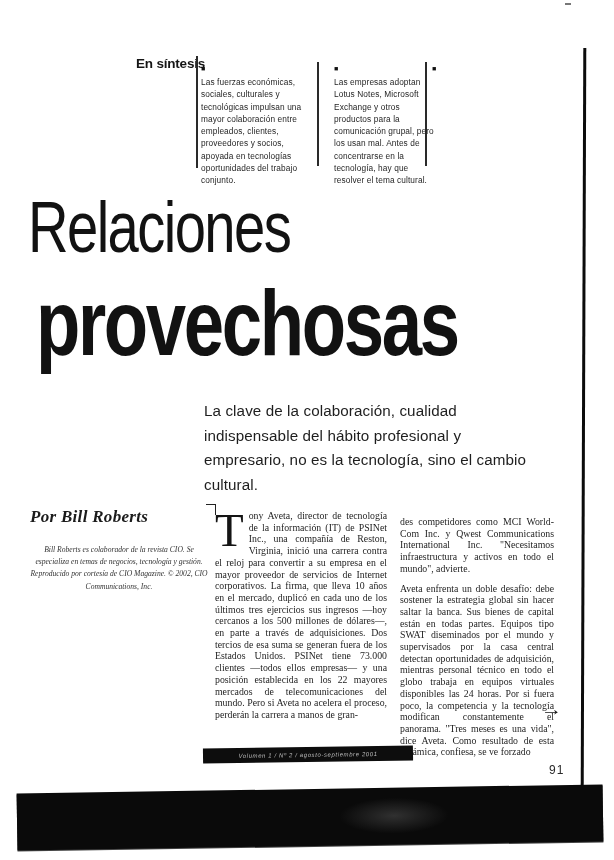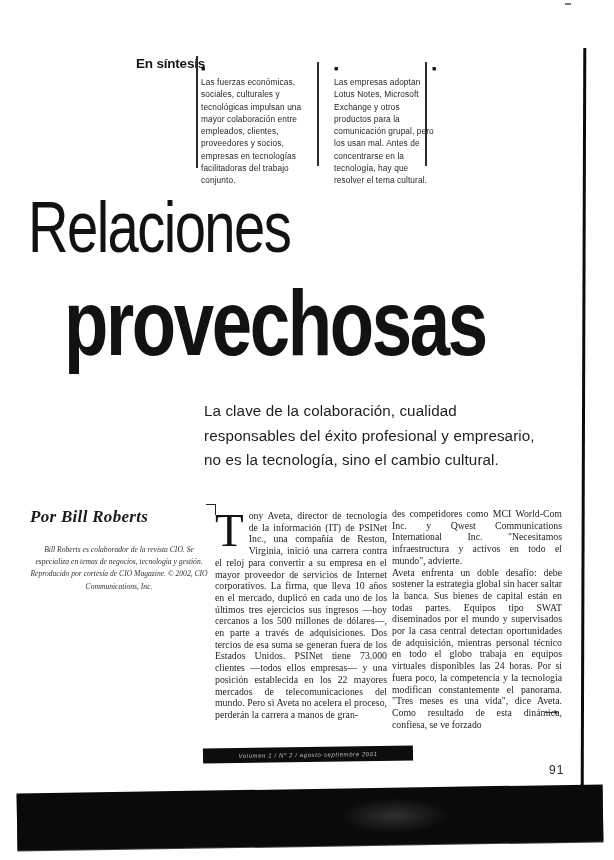--- a/index.html
+++ b/index.html
@@ -27,21 +27,21 @@
     margin-bottom:2px;
   }
   #syn1{left:201px;top:64px;width:112px;}
   #syn2{left:322px;top:64px;width:100px;margin-left:12px;}
   #syn3{left:432px;top:64px;width:112px;}
 
   
   .headline{white-space:nowrap;color:#121212;}
   .headline .scale{display:inline-block;transform:scaleX(0.78);transform-origin:left top;}
   #title1{left:28px;top:186px;font-size:72px;font-weight:400;letter-spacing:-2px;}
-  #title2{left:64px;top:270px;font-size:93px;font-weight:700;letter-spacing:-3px;text-align:right;}
+  #title2{left:36px;top:270px;font-size:93px;font-weight:700;letter-spacing:-3px;text-align:right;}
 
   
   #deck{
     left:204px;top:399px;width:335px;
     font-size:15.2px;line-height:24.5px;color:#1e1e1e;
     letter-spacing:0.1px;
   }
 
   
   #byline{
@@ -60,21 +60,21 @@
   }
 
   
   .bodycol{
     font-family:"Liberation Serif",serif;
     font-size:9.8px;line-height:11.7px;text-align:justify;
     color:#1d1d1d;
   }
   #col-left{left:215px;top:510px;width:172px;}
   #col-right{left:392px;top:508px;width:170px;}
-  #col-right p{margin:0;}
+  #col-right p{margin:8px;}
   .dropcap{
     float:left;
     font-family:"Liberation Serif",serif;
     font-size:47px;line-height:36px;
     padding:2px 5px 0 0;color:#141414;
   }
 
   
   #footer-bar{
     left:203px;top:747px;width:210px;height:15px;
@@ -109,38 +109,38 @@
 </head>
 <body>
 
 <div class="abs syn-label">En síntesis</div>
 <div class="abs vrule" style="left:196px;top:56px;height:112px;"></div>
 <div class="abs vrule" style="left:317px;top:62px;height:104px;"></div>
 <div class="abs vrule" style="left:425px;top:62px;height:104px;"></div>
 
 <div class="abs syn-col" id="syn1">
   <span class="bullet">■</span>
-  <div>Las fuerzas económicas, sociales, culturales y tecnológicas impulsan una mayor colaboración entre empleados, clientes, proveedores y socios, empresas en tecnologías facilitadoras del trabajo conjunto.</div>
+  <div>Las fuerzas económicas, sociales, culturales y tecnológicas impulsan una mayor colaboración entre empleados, clientes, proveedores y socios, apoyada en tecnologías oportunidades del trabajo conjunto.</div>
 </div>
 <div class="abs syn-col" id="syn2">
   <span class="bullet">■</span>
   <div>Las empresas adoptan Lotus Notes, Microsoft Exchange y otros productos para la comunicación grupal, pero los usan mal. Antes de concentrarse en la tecnología, hay que resolver el tema cultural.</div>
 </div>
 <div class="abs syn-col" id="syn3">
   <span class="bullet">■</span>
 </div>
 
 <div class="abs headline" id="title1">
   <span class="scale">Relaciones</span>
 </div>
 <div class="abs headline" id="title2">
   <span class="scale">provechosas</span>
 </div>
 
-<div class="abs" id="deck">La clave de la colaboración, cualidad responsables del éxito profesional y empresario, no es la tecnología, sino el cambio cultural.</div>
+<div class="abs" id="deck">La clave de la colaboración, cualidad indispensable del hábito profesional y empresario, no es la tecnología, sino el cambio cultural.</div>
 
 <div class="abs" id="byline">Por Bill Roberts</div>
 <div class="abs" id="corner-mark"></div>
 <div class="abs" id="bio">Bill Roberts es colaborador de la revista CIO. Se especializa en temas de negocios, tecnología y gestión. Reproducido por cortesía de CIO Magazine. © 2002, CIO Communications, Inc.</div>
 
 <div class="abs bodycol" id="col-left">
   <span class="dropcap">T</span><span>ony Aveta, director de tecnología de la información (IT) de PSINet Inc., una compañía de Reston, Virginia, inició una carrera contra el reloj para convertir a su empresa en el mayor proveedor de servicios de Internet corporativos. La firma, que lleva 10 años en el mercado, duplicó en cada uno de los últimos tres ejercicios sus ingresos —hoy cercanos a los 500 millones de dólares—, en parte a través de adquisiciones. Dos tercios de esa suma se generan fuera de los Estados Unidos. PSINet tiene 73.000 clientes —todos ellos empresas— y una posición establecida en los 22 mayores mercados de telecomunicaciones del mundo. Pero si Aveta no acelera el proceso, perderán la carrera a manos de gran-</span>
 </div>
 <div class="abs bodycol" id="col-right">
   <p>des competidores como MCI World-Com Inc. y Qwest Communications International Inc. "Necesitamos infraestructura y activos en todo el mundo", advierte.</p>

